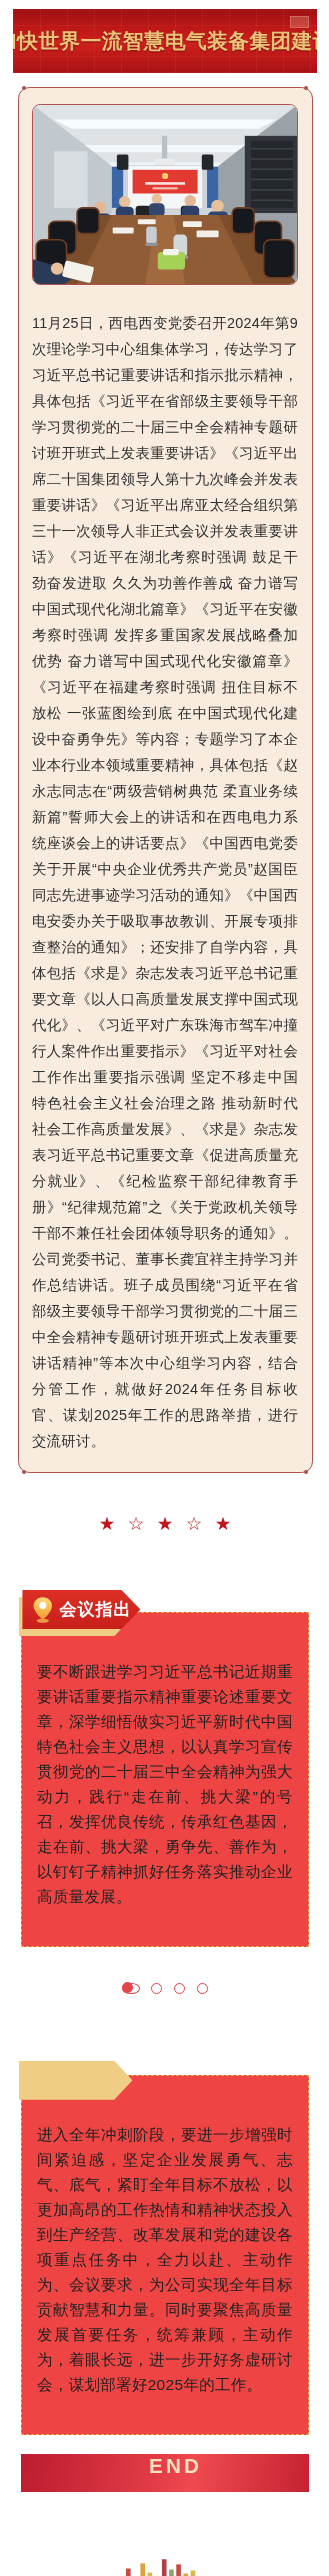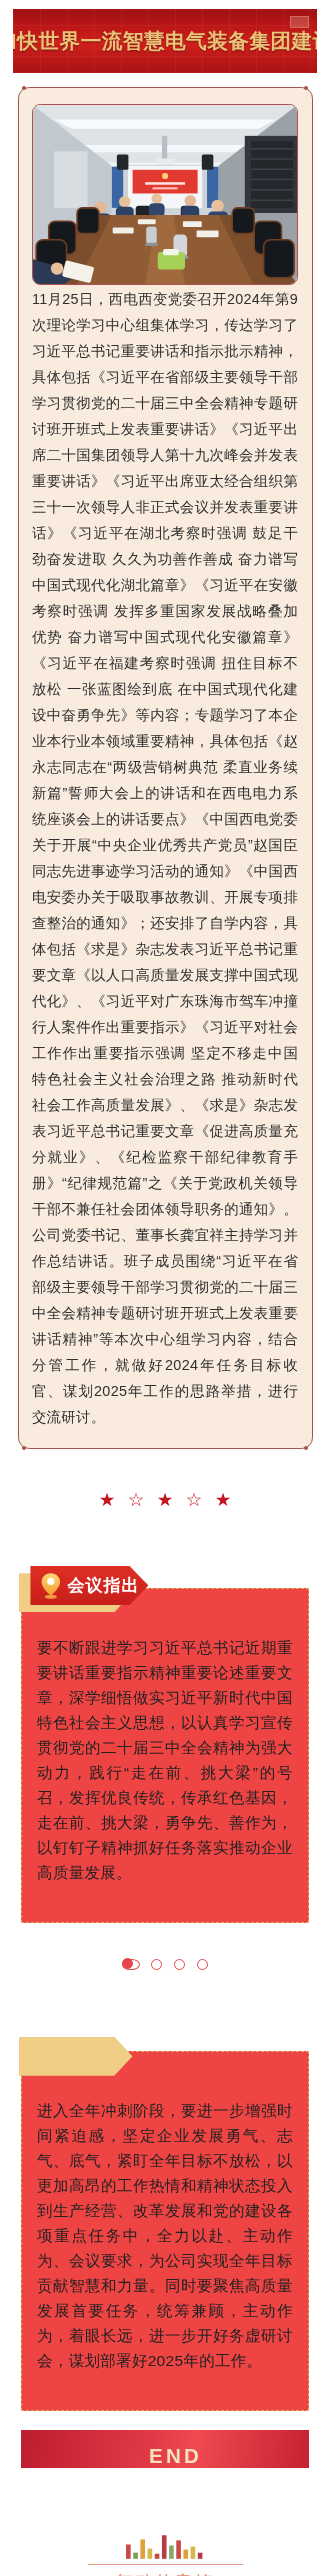--- a/index.html
+++ b/index.html
@@ -35,60 +35,60 @@
     background:#a8544c; top:-2.1px;
   }
   .panel:before { left:3.1px; } .panel:after { right:3.1px; }
   .corner-b1, .corner-b2 { position:absolute; width:4.1px; height:4.1px; border-radius:50%; background:#a8544c; bottom:-2.1px; }
   .corner-b1 { left:3.1px; } .corner-b2 { right:3.1px; }
   .photo-frame {
     border:1px solid #b05050; border-radius:8.2px; overflow:hidden; background:#cfd4d8;
   }
   .photo-frame svg { display:block; width:100%; height:179px; }
   .article-text {
-    margin-top:1px; font-size:14.4px; line-height:26px; color:#2f2f2f;
+    margin-top:25px; font-size:14.4px; line-height:26px; color:#2f2f2f;
     text-align:justify; letter-spacing:0.3px;
   }
   
   .stars { margin-top:40px; text-align:center; }
   .stars span { font-size:18.5px; margin:0 6.2px; color:#c1161d; }
   
   .notice { margin:77px 20.6px 0; position:relative; }
   .notice-box {
     border:1px dashed #e0ae55; background:#ef4444;
     padding:46px 15.5px 37px; font-size:15.5px; line-height:25px; color:#222;
     text-align:justify; letter-spacing:0.3px;
   }
   .badge {
     position:absolute; top:-21.6px; left:-6.2px; width:124px; height:44px; z-index:2;
   }
   .badge .badge-shadow {
     position:absolute; left:4.1px; top:7.2px; width:114px; height:39px;
     background:#f0cd85; clip-path:polygon(0 0,84% 0,100% 50%,84% 100%,0 100%);
   }
   .badge .badge-flag {
-    position:absolute; left:16px; top:0; width:118px; height:39px;
+    position:absolute; left:8px; top:0; width:118px; height:39px;
     background:linear-gradient(180deg,#dd2f24,#c81f1a);
     clip-path:polygon(0 0,84% 0,100% 50%,84% 100%,0 100%);
     display:flex; align-items:center; gap:6.2px; padding-left:9.3px;
   }
   .badge-label { color:#ffffff; font-size:17px; font-weight:bold; letter-spacing:1px; }
   .pin { width:21.6px; height:27px; flex:0 0 auto; }
   
   .dots { margin-top:36px; text-align:center; height:15.5px; }
   .dots .d { display:inline-block; width:11.3px; height:11.3px; border-radius:50%;
     border:1.5px solid #e4464b; margin:0 4.6px; vertical-align:middle; }
   .dots .d-active { position:relative; width:17.5px; }
   .dots .d-active .fill { position:absolute; left:-1.5px; top:-1.5px; width:11.3px; height:11.3px;
     border-radius:50%; background:#e4464b; border:1.5px solid #e4464b; }
   
   .end-bar {
     margin:18.5px 20.6px 0; height:38px;
     background:linear-gradient(100deg,#bd1d30 0%, #e03a46 45%, #ef4a50 60%, #c52232 100%);
-    display:flex; align-items:flex-end; justify-content:center;padding-left:21px;
+    display:flex; align-items:flex-start; justify-content:center;padding-left:21px;
   }
   .end-label { color:#f6e2ba; font-size:20.6px; font-weight:bold; letter-spacing:3.1px; }
   
   .music { margin-top:62px; text-align:center; }
   .music .eq { display:block; margin:0 auto; }
   .music .line { width:155px; height:1px; background:#e headline; background:#e79b82; margin:3.1px auto; }
   .music-caption { color:#e4886b; font-size:17.5px; letter-spacing:2.1px; margin:5.2px 0; }
 </style>
 </head>
 <body>

